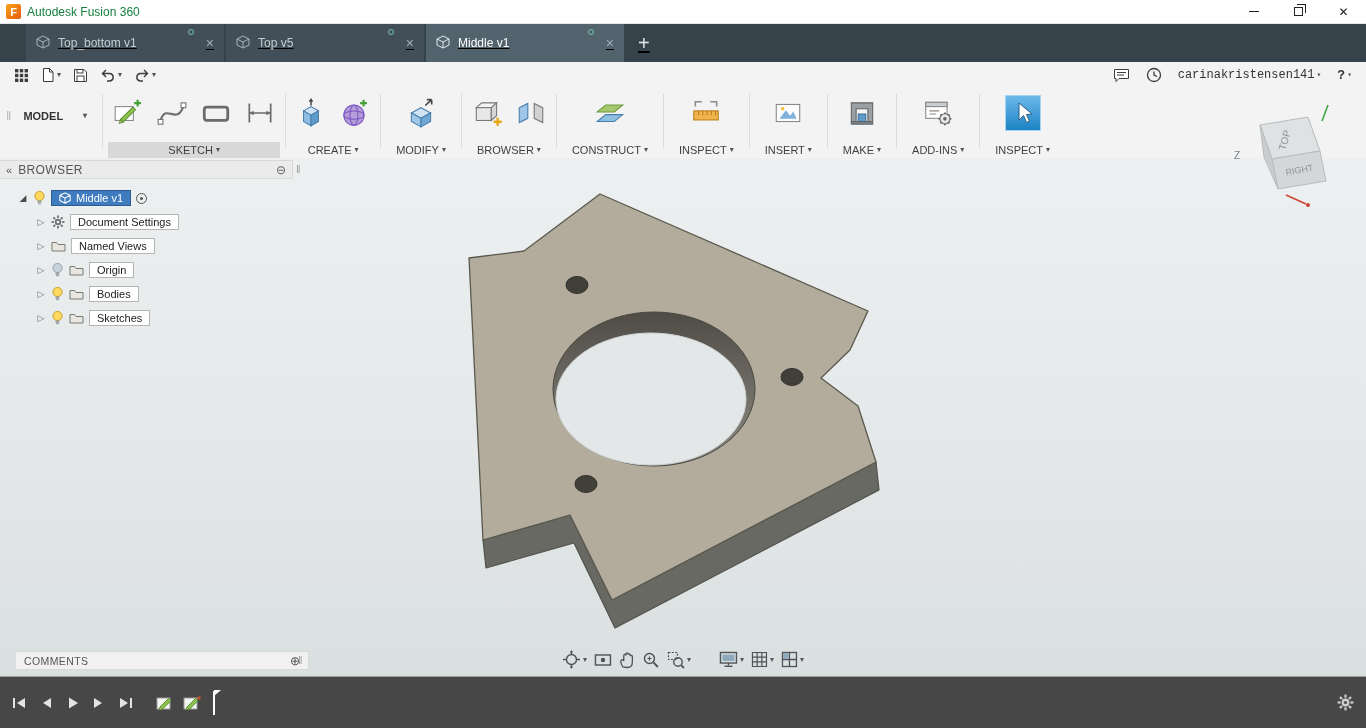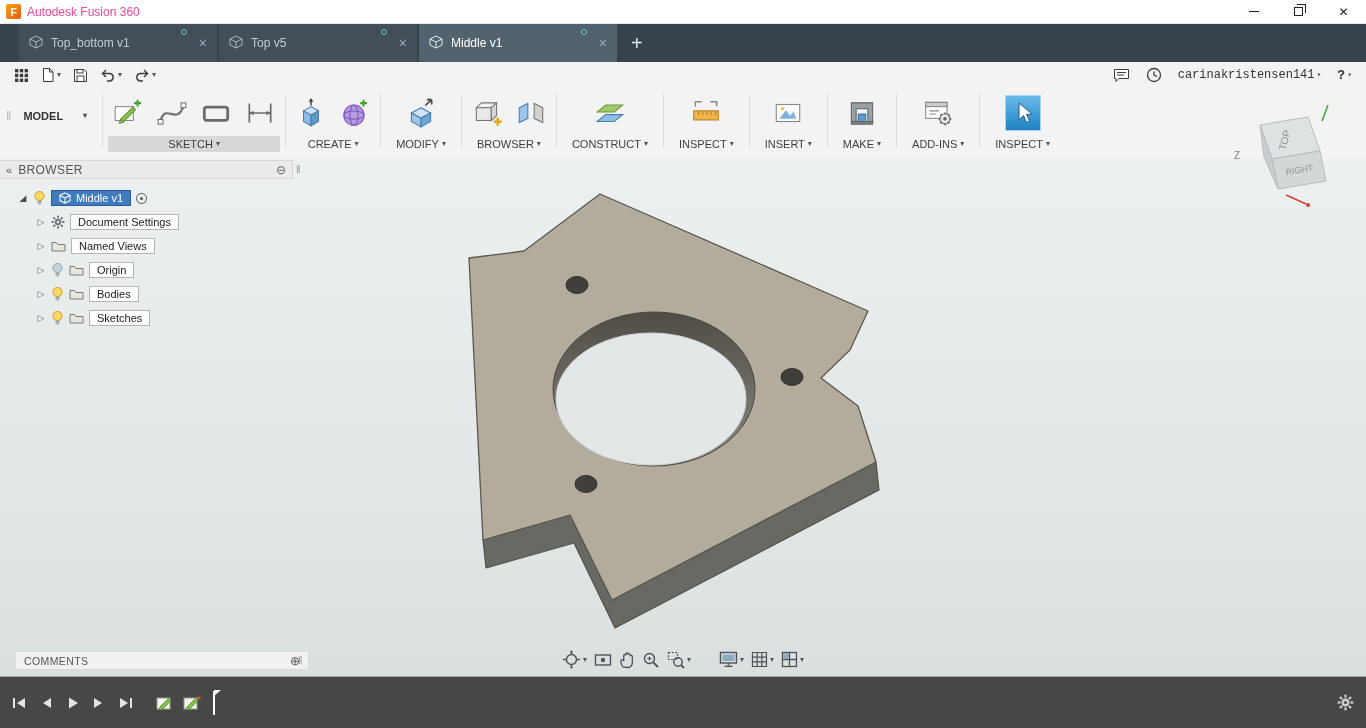--- a/index.html
+++ b/index.html
@@ -6,31 +6,31 @@
   html,body { width:1366px; height:728px; overflow:hidden;
     font-family:"Liberation Sans", sans-serif; background:#fff; }
   .app { width:1366px; height:728px; display:flex; flex-direction:column; }
 
   
   .titlebar { height:24px; background:#ffffff; display:flex; align-items:center;
     border-bottom:1px solid #e8e8e8; }
   .logo { width:15px; height:15px; margin:0 6px 0 6px; border-radius:2px;
     background:linear-gradient(135deg,#f6a21a,#e95a0c); color:#fff; font-size:11px;
     font-weight:bold; display:flex; align-items:center; justify-content:center; }
-  .tb-title { font-size:12px; color:#ec4899; }
+  .tb-title { font-size:12px; color:#15803d; }
   .win-btns { margin-left:auto; display:flex; height:100%; }
   .win-btn { width:45px; height:100%; display:flex; align-items:center; justify-content:center;
     color:#222; font-size:12px; cursor:default; }
   .min-glyph { width:10px; border-bottom:1px solid #222; height:1px; display:inline-block; }
   .restore-glyph { width:9px; height:9px; border:1px solid #222; position:relative; display:inline-block; }
   .restore-glyph:before { content:""; position:absolute; left:2px; top:-4px; width:8px; height:8px;
     border:1px solid #222; border-left:none; border-bottom:none; }
 
   
-  .tabbar { height:38px; background:#37434b; display:flex; align-items:stretch; padding-left:19px; }
+  .tabbar { height:38px; background:#37434b; display:flex; align-items:stretch; padding-left:26px;text-decoration:underline; }
   .doc-tab { width:198px; display:flex; align-items:center; position:relative;
     background:#424f58; margin-right:2px; padding:0 8px 0 10px; color:#c3ccd2; font-size:12px; }
   .doc-tab.active { background:#53636d; color:#fff; }
   .doc-tab .cube { color:#a7b6bf; margin-right:8px; flex:none; }
   .doc-tab.active .cube { color:#e3ecf1; }
   .doc-tab .tab-label { flex:1; overflow:hidden; white-space:nowrap; }
   .doc-tab .dirty-dot { position:absolute; top:5px; right:30px; width:6px; height:6px;
     border:1px solid #6fc7b2; border-radius:50%; }
   .doc-tab .tab-close { color:#9fb0ba; font-size:14px; padding:0 2px; }
   .new-tab { color:#dfe7ec; font-size:20px; display:flex; align-items:center; padding:0 12px; }
@@ -49,21 +49,21 @@
   .grip-v { color:#b9b9b9; font-size:13px; margin:16px 4px 0 2px; }
   .workspace { display:flex; align-items:center; gap:20px; margin:18px 10px 0 8px;
     font-size:11px; font-weight:bold; color:#333; }
   .vsep { width:1px; height:54px; background:#dcdcdc; margin:2px 5px 0 5px; flex:none; }
   .rgroup { display:flex; flex-direction:column; align-items:center; }
   .ricons { display:flex; gap:4px; align-items:center; height:42px; }
   .icon38 { width:40px; height:40px; display:flex; align-items:center; justify-content:center; }
   .icon38.select-bg { background:linear-gradient(180deg,#6cb9e9,#1d83c4); border:1px solid #a6d4f0;
     width:36px; height:36px; }
   .grp-label { display:flex; align-items:center; gap:3px; font-size:11px; color:#3f3f3f;
-    height:16px; padding:0 10px; margin-top:2px; align-self:stretch; justify-content:center; }
+    height:16px; padding:0 10px; margin-top:8px; align-self:stretch; justify-content:center; }
   .grp-label.band { background:#d8d8d8; }
 
   
   .canvas { position:relative; height:518px;
     background:linear-gradient(180deg,#edf0f0 0%, #e4e8e9 55%, #dadfe0 100%); }
   .model-svg { position:absolute; left:0; top:0; }
 
   
   .viewcube { position:absolute; top:-55px; right:10px; width:130px; height:110px; z-index:6; }
 

